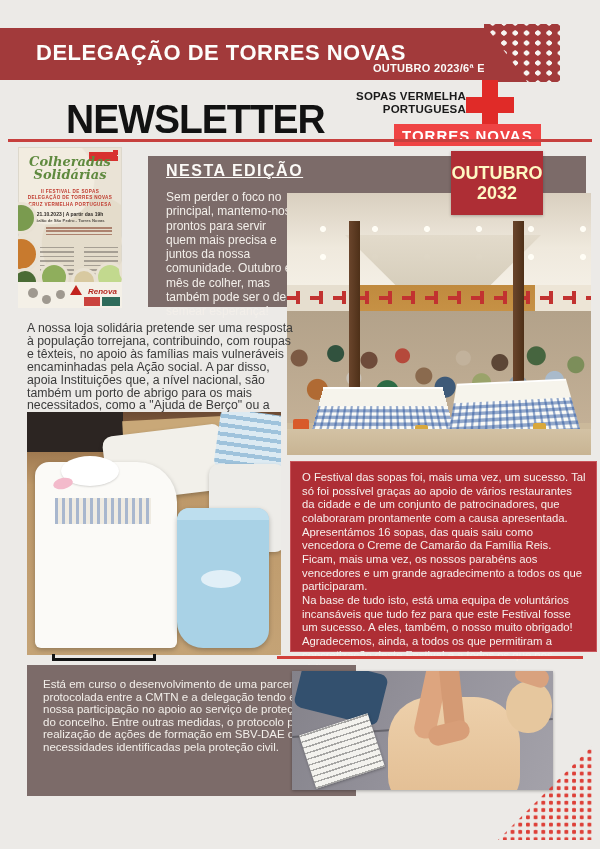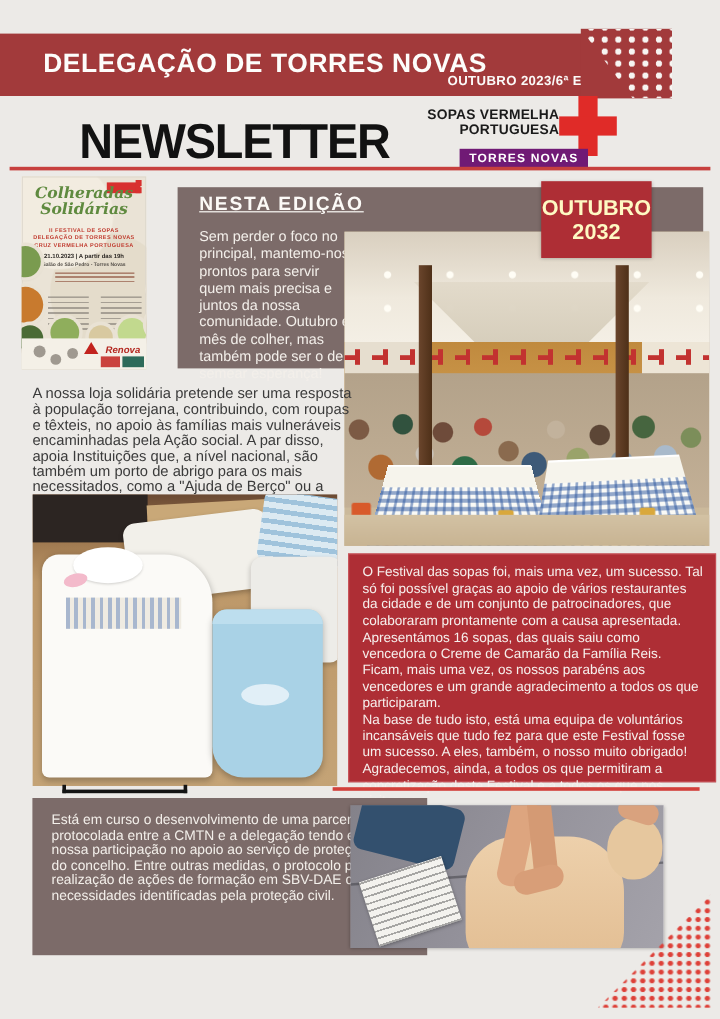--- a/index.html
+++ b/index.html
@@ -16,21 +16,21 @@
     background-image:radial-gradient(circle,#F7F5F2 0 2.4px,rgba(0,0,0,0) 2.9px);
     background-size:11.3px 10px;background-position:3px 4px;
     clip-path:polygon(0 0,100% 0,100% 100%,57% 100%);}
 
   
   .news-title{left:66px;top:96px;color:#121212;font-size:39px;font-weight:800;letter-spacing:-1px;transform:scaleY(1.05);transform-origin:left top;}
   .cvp-text{right:134px;top:90px;text-align:right;color:#1A1A1A;font-weight:800;font-size:11.5px;line-height:12.5px;letter-spacing:.2px;}
   .cross{left:466px;top:80px;width:48px;height:50px;}
   .cross::before{content:"";position:absolute;left:16px;top:0;width:16px;height:50px;background:#E02B28;}
   .cross::after{content:"";position:absolute;left:0;top:17px;width:48px;height:16px;background:#E02B28;}
-  .tn-badge{left:383px;top:124px;background:#701a75;color:#FFF;font-size:10px;font-weight:800;letter-spacing:1px;padding:3px 8px 2px 8px;}
+  .tn-badge{left:394px;top:124px;background:#ef4444;color:#FFF;font-size:15px;font-weight:800;letter-spacing:1px;padding:3px 8px 2px 8px;}
   .divider-top{left:8px;top:139px;width:584px;height:2.5px;background:#C7403E;}
 
   
   .poster{left:18px;top:147px;width:104px;height:161px;background:
     radial-gradient(circle at 30% 20%,#F2ECE0 0 30%,rgba(0,0,0,0) 31%),
     radial-gradient(circle at 70% 60%,#E4DCCB 0 40%,rgba(0,0,0,0) 41%),
     #EAE3D6;overflow:hidden;box-shadow:0 0 0 1px #DDD8CC inset;}
   .poster-minilogo{right:5px;top:5px;width:28px;height:9px;background:#D8302F;}
   .poster-minilogo::after{content:"";position:absolute;right:-1px;top:-2px;width:5px;height:5px;background:#D8302F;box-shadow:0 6px 0 #D8302F;}
   .poster-title{left:0;top:8px;width:100%;text-align:center;color:#5F8A3F;font-family:"DejaVu Serif","Liberation Serif",serif;font-style:italic;font-weight:700;font-size:13px;line-height:13px;}

